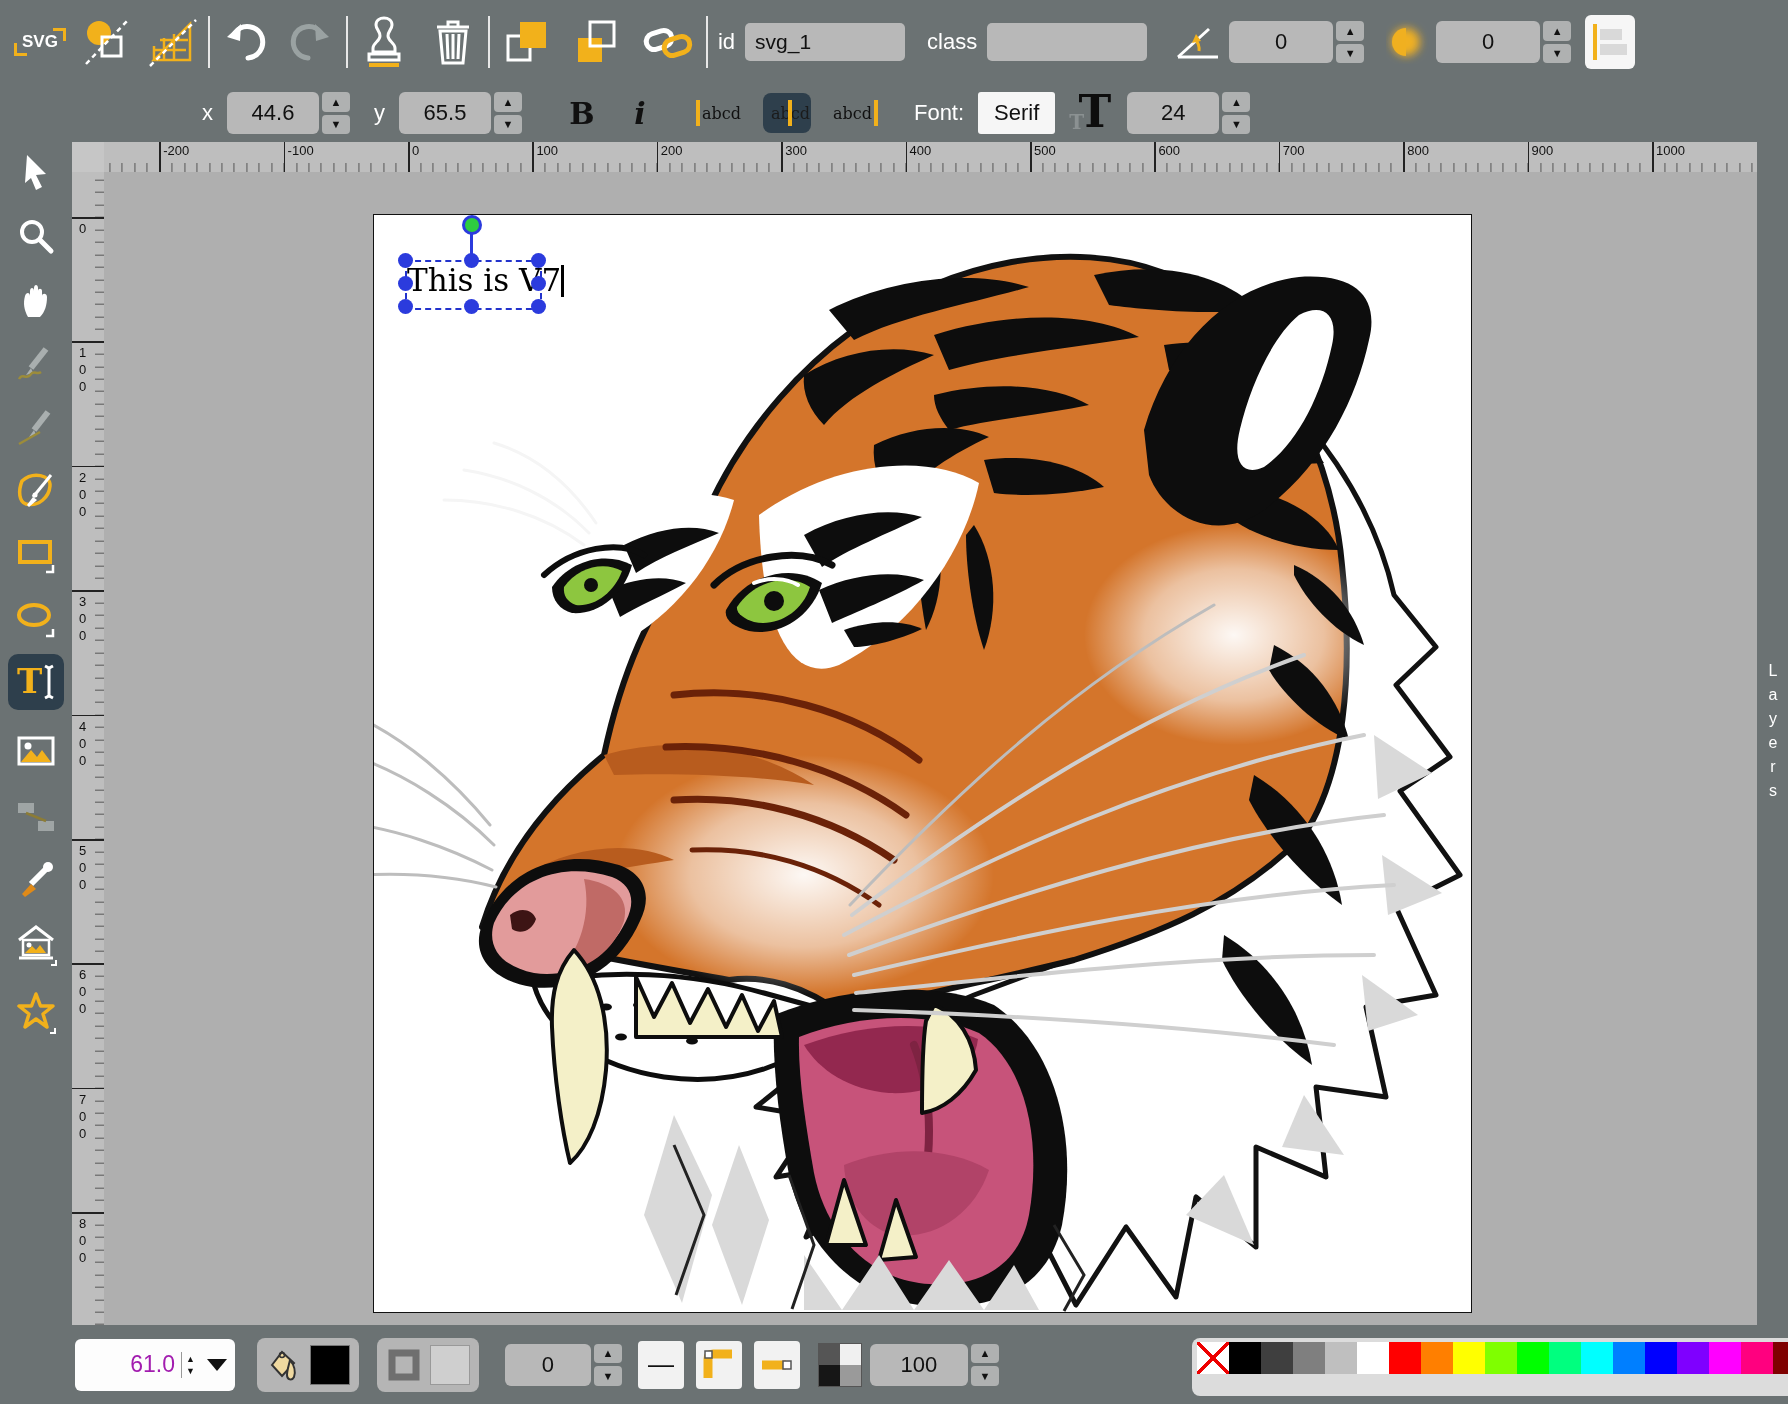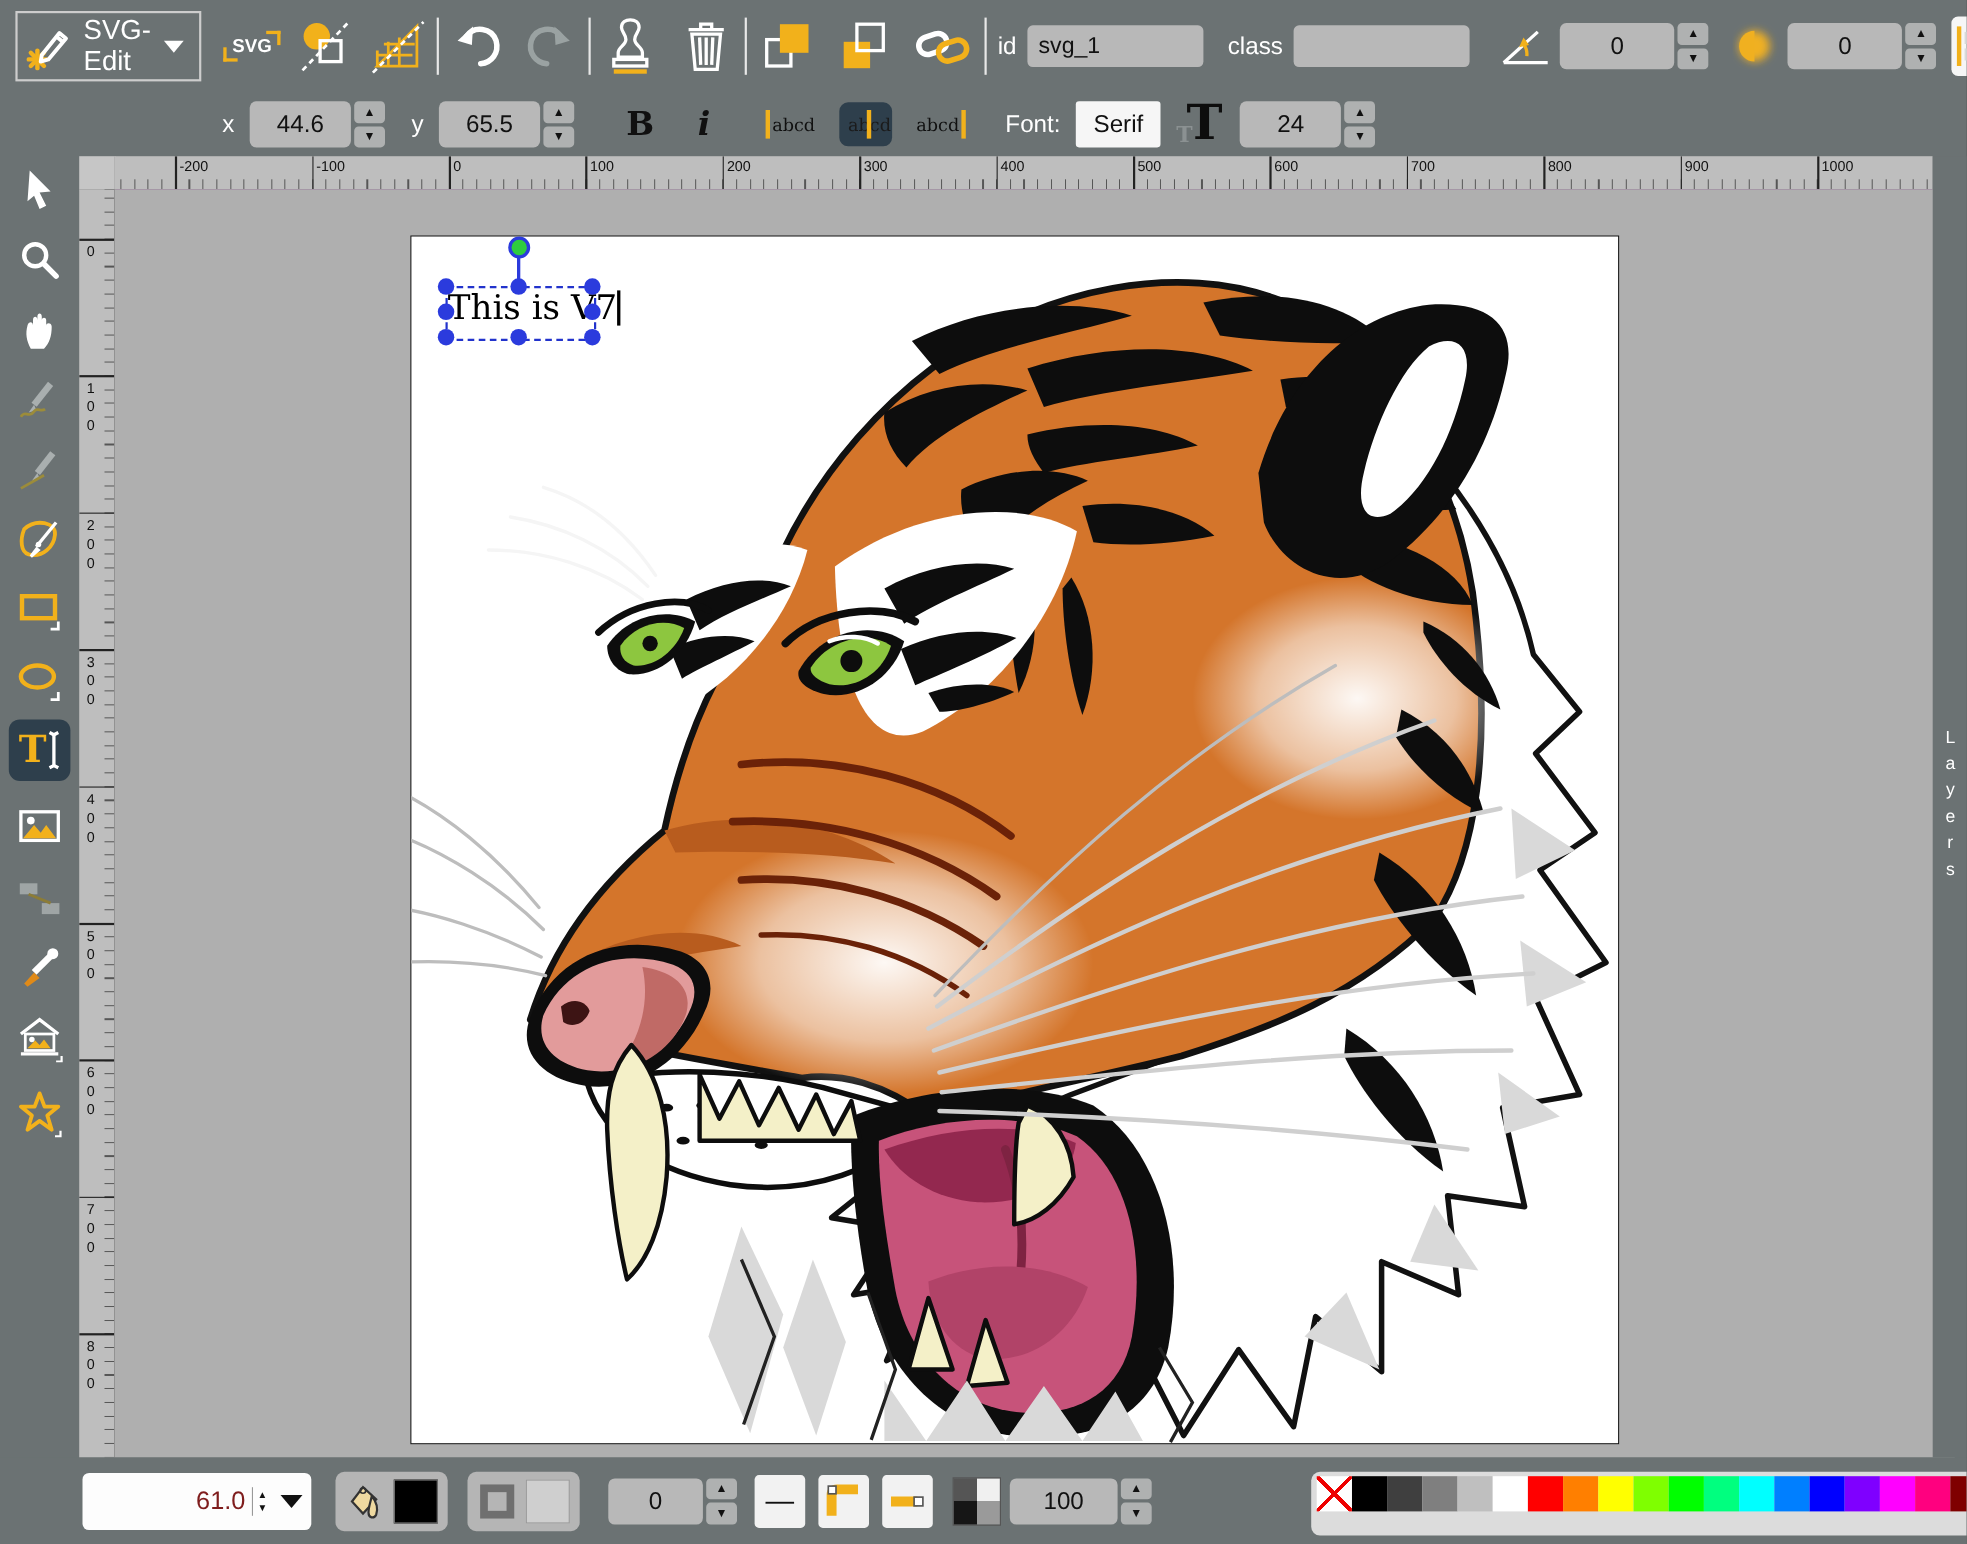--- a/index.html
+++ b/index.html
@@ -72,21 +72,21 @@
                font-size:31px;color:#000;white-space:nowrap;}
   .caret{display:inline-block;width:2.5px;height:32px;background:#000;vertical-align:-6px;}
   
   #layers-tab{position:absolute;left:1757px;top:142px;width:31px;height:1183px;background:#6B7273;
               display:flex;align-items:center;justify-content:center;cursor:pointer;}
   #layers-tab span{color:#fff;font-size:16px;writing-mode:vertical-rl;text-orientation:upright;letter-spacing:7px;}
   
   #toolbar-bottom{position:absolute;left:0;top:1325px;width:1788px;height:79px;background:#6B7273;
                   display:flex;align-items:center;box-sizing:border-box;padding-left:75px;}
   .zoom-widget{background:#FDFDFD;border-radius:6px;height:52px;display:flex;align-items:center;padding:0 8px 0 0;}
-  .zoom-widget .zval{width:100px;text-align:right;font-size:23px;color:#7f1d1d;padding-right:6px;padding-left:48px;}
+  .zoom-widget .zval{width:100px;text-align:right;font-size:23px;color:#a21caf;padding-right:6px;}
   .zoom-widget .zspin{display:flex;flex-direction:column;border-left:1px solid #999;padding:2px 4px;gap:2px;font-size:9px;color:#111;}
   .zoom-widget .zdd{margin-left:8px;width:0;height:0;border-left:10px solid transparent;border-right:10px solid transparent;border-top:12px solid #111;}
   .cgroup{background:#B5B5B5;border-radius:8px;height:54px;display:flex;align-items:center;gap:8px;padding:0 9px;}
   .swatch{width:38px;height:38px;border:1px solid #777;}
   .sq-btn{background:#F2F2F2;border-radius:4px;width:46px;height:48px;display:flex;align-items:center;justify-content:center;font-size:26px;color:#111;}
   .checker{width:42px;height:42px;border:1px solid #555;
            background:conic-gradient(#f0f0f0 0 25%, #9a9a9a 0 50%, #161616 0 75%, #555 0);}
   #palette{position:absolute;left:1192px;top:1338px;width:596px;height:58px;background:#DCDCDC;
            border-radius:8px 0 0 8px;overflow:hidden;}
   #palette .swatches{position:absolute;left:5px;top:4px;display:flex;}
@@ -95,38 +95,20 @@
   .pal.none:before{content:"";position:absolute;inset:0;
      background:linear-gradient(45deg,transparent 46%,#e00 46% 54%,transparent 54%),
                 linear-gradient(-45deg,transparent 46%,#e00 46% 54%,transparent 54%);}
 </style>
 </head>
 <body>
 
 <div id="app">
 
   <div id="toolbar-top">
-    <div class="logo-btn">
-      <span>
-        <svg width="44" height="44" viewBox="0 0 44 44">
-          <g stroke="#F2B11B" stroke-width="4" stroke-linecap="round">
-            <line x1="10" y1="26" x2="10" y2="42"></line>
-              <line x1="2" y1="34" x2="18" y2="34"></line>
-            <line x1="4" y1="28" x2="16" y2="40"></line>
-              <line x1="16" y1="28" x2="4" y2="40"></line>
-          </g>
-          <g stroke="#fff" stroke-width="3.5" fill="none" stroke-linejoin="round">
-            <path d="M14 30 L30 10 L36 15 L20 34 L13 36 Z"></path>
-            <line x1="27" y1="13" x2="33" y2="18"></line>
-          </g>
-        </svg>
-      </span>
-      <span class="logo-title">SVG-Edit</span>
-      <span class="dd-arrow"></span>
-    </div>
 
     <div class="icon-btn src-icon">
       <span class="c1"></span>SVG<span class="c2"></span>
     </div>
 
     <div class="icon-btn" style="margin-left:14px">
       <svg width="52" height="52" viewBox="0 0 52 52">
         <circle cx="19" cy="17" r="12" fill="#F2B11B"></circle>
         <rect x="22" y="21" width="19" height="19" fill="none" stroke="#fff" stroke-width="3"></rect>
         <line x1="6" y1="48" x2="48" y2="4" stroke="#fff" stroke-width="2.5" stroke-dasharray="5 4"></line>

